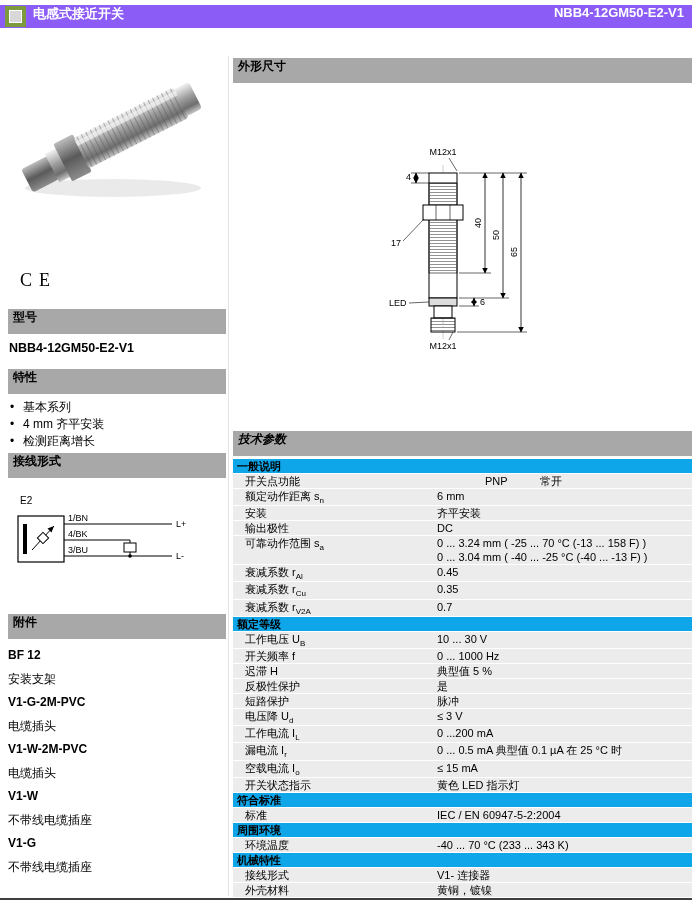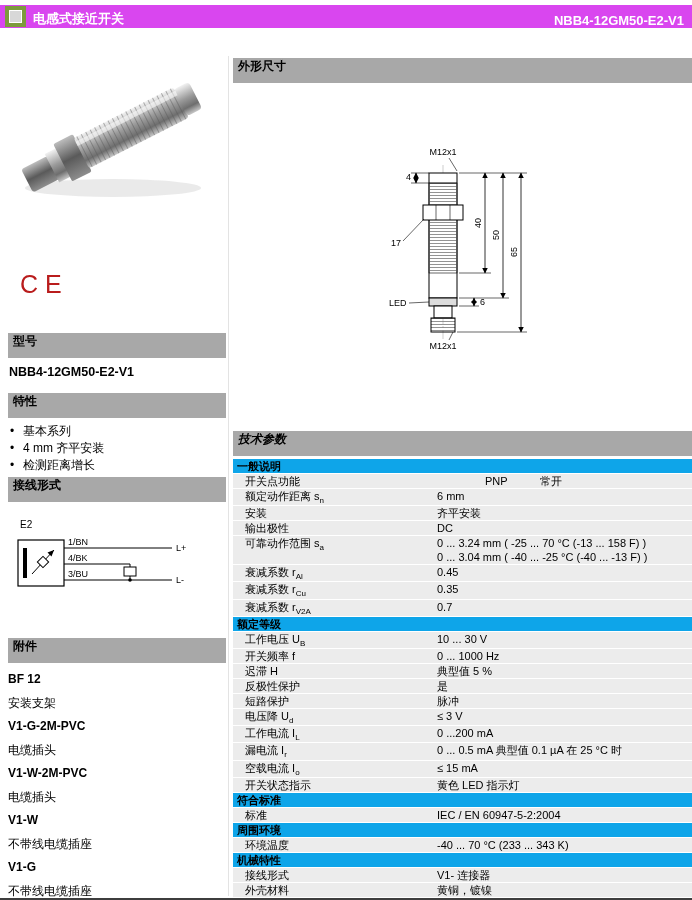--- a/index.html
+++ b/index.html
@@ -1,33 +1,33 @@
 <!DOCTYPE html>
 <html><head>
 <meta charset="utf-8">
 <style>
   html,body{margin:0;padding:0;background:#fff;}
   .page{position:relative;width:692px;height:900px;background:#fff;overflow:hidden;
         font-family:"Liberation Sans","DejaVu Sans",sans-serif;color:#000;}
   
-  .header{position:absolute;top:5px;left:0;right:0;height:23px;background:#d946ef;color:#fff;
-          display:flex;align-items:flex-end;justify-content:space-between;padding:0 8px 0 33px;}
+  .header{position:absolute;top:5px;left:0;right:0;height:23px;background:#8b5cf6;color:#fff;
+          display:flex;align-items:flex-start;justify-content:space-between;padding:0 8px 0 33px;}
   .ht{font-weight:bold;font-size:13px;}
   .logo{position:absolute;left:5px;top:6px;width:21px;height:21px;background:#7d9a3c;
         display:flex;align-items:center;justify-content:center;}
   .logo-in{width:11px;height:11px;background:#d8d8d8;border:1px solid #fff;}
   .footer-rule{position:absolute;left:0;right:0;bottom:0;height:2px;background:#3e3e3e;}
   .vdivider{position:absolute;left:228px;top:56px;bottom:4px;width:1px;background:#e3e3e3;}
   
   .secbar{background:#a8a8a8;font-weight:bold;font-size:12px;height:25px;line-height:17px;padding-left:5px;}
   
   .leftcol{position:absolute;left:8px;top:38px;width:218px;}
   .photo{margin-top:8px;height:180px;position:relative;}
-  .ce{margin:44px 0 0 12px;font-size:25px;letter-spacing:7px;color:#b91c1c;font-family:Liberation Sans, sans-serif;}
-  .sb-model{margin-top:34px;}
+  .ce{margin:44px 0 0 12px;font-size:18px;letter-spacing:7px;color:#000000;font-family:Liberation Serif, serif;}
+  .sb-model{margin-top:18px;}
   .model{margin:7px 0 0 1px;font-weight:bold;font-size:12.5px;}
   .sb-feat{margin-top:14px;}
   .features{margin:5px 0 0 2px;font-size:12px;}
   .fi{display:flex;line-height:17px;}
   .bullet{width:13px;}
   .sb-conn{margin-top:3px;}
   .wiring{width:210px;height:112px;display:block;margin-top:10px;}
   .sb-acc{margin-top:14px;}
   .acc{margin-top:2px;font-size:12px;}
   .acc-name{font-weight:bold;margin-top:9px;line-height:14px;}

